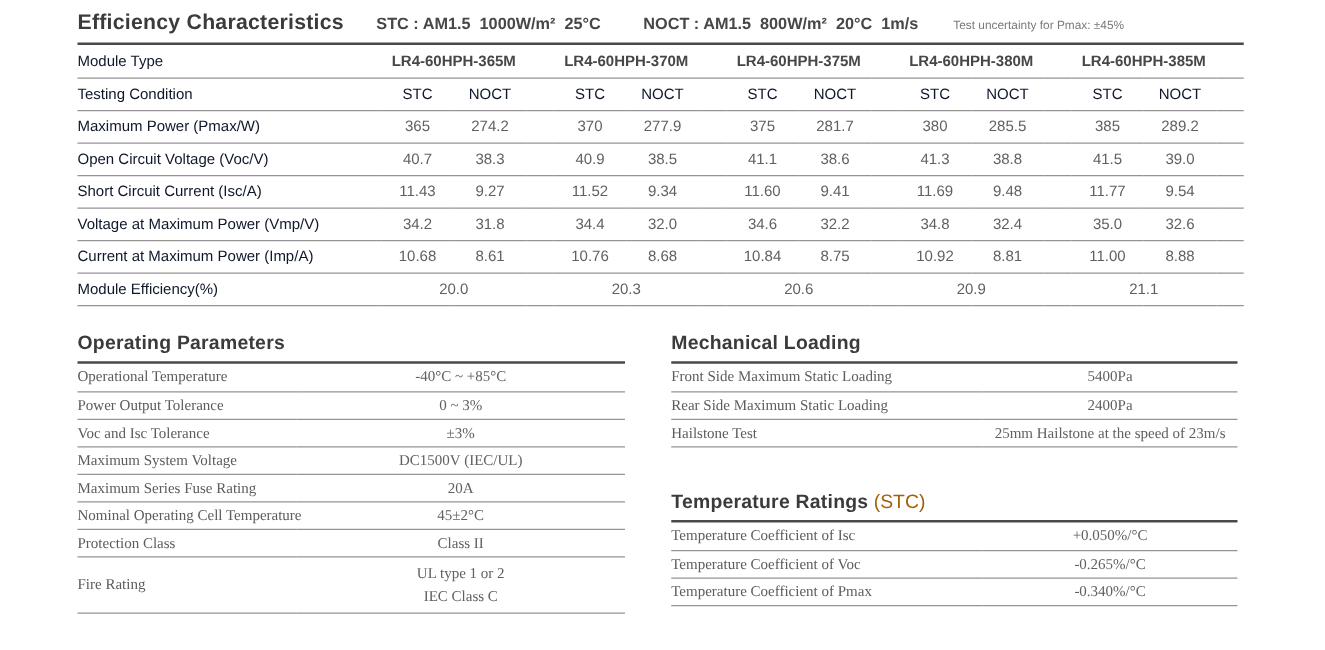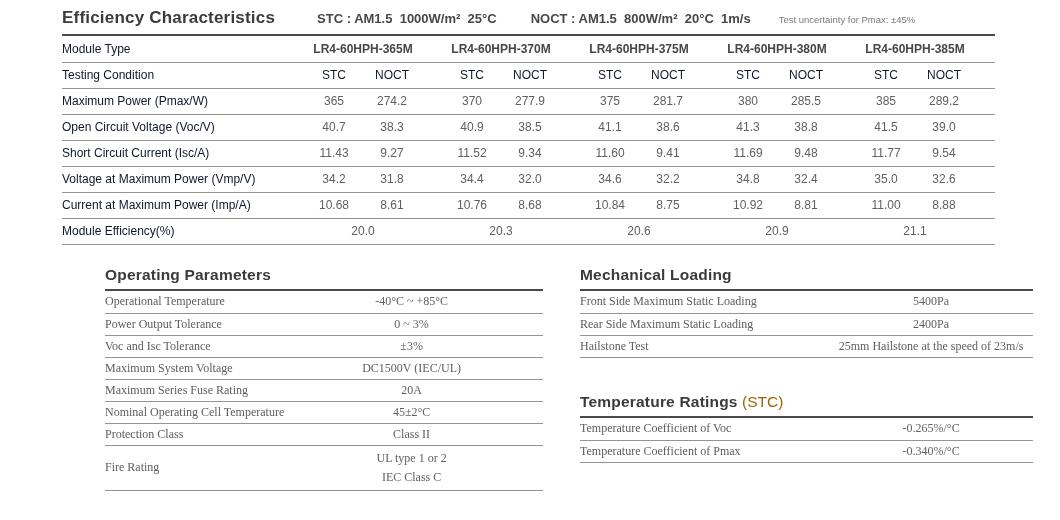--- a/index.html
+++ b/index.html
@@ -10,38 +10,38 @@
     color:#5f5f5f;
     position:relative;
     overflow:hidden;
   }
   .sheet { position:absolute; inset:0; background:#ffffff; }
 
   
   .elec { position:absolute; left:62px; top:8px; width:933px; }
   .elec-header { display:flex; align-items:baseline; padding-bottom:6px; border-bottom:2px solid #4a4a4a; }
   .elec-title { font-size:17px; font-weight:bold; color:#3b3b3b; letter-spacing:0.2px; white-space:pre; }
-  .cond { font-size:13px; font-weight:bold; color:#474747; white-space:pre; margin-left:42px; }
+  .cond { font-size:13px; font-weight:bold; color:#474747; white-space:pre; margin-left:26px; }
   .cond2 { margin-left:34px; }
   .note { font-size:9.5px; color:#7a7a7a; white-space:pre; margin-left:28px; }
 
   table.elec-table { width:100%; border-collapse:collapse; table-layout:fixed; }
   .elec-table td {
     border-bottom:1px solid #949494;
     font-size:12px; height:26px; padding:0;
     vertical-align:middle; white-space:nowrap;
   }
   .elec-table td.lbl { text-align:left; color:#0f172a; overflow:visible; }
   .elec-table td.val { text-align:center; color:#606060; }
   .elec-table td.mod { text-align:center; font-weight:bold; color:#474747; }
   .elec-table td.cnd { text-align:center; color:#0f172a; }
   .elec-table td.sp { padding:0; }
 
   
-  .sect { position:absolute;margin-left:43px; }
+  .sect { position:absolute; }
   .sect-title-row { padding-bottom:5px; border-bottom:2px solid #4a4a4a; }
   .sect-title { font-size:15.5px; font-weight:bold; color:#3b3b3b; letter-spacing:0.2px; }
   .sect-title-suffix { font-size:15.5px; font-weight:normal; color:#a16207; }
   table.kv { width:100%; border-collapse:collapse; table-layout:fixed;font-family:Liberation Serif, serif; }
   .kv td { border-bottom:1px solid #949494; font-size:12px; height:22px; padding:0; vertical-align:middle; }
   .kv td.k { text-align:left; color:#5c5c5c; white-space:nowrap; overflow:visible; }
   .kv td.v { text-align:center; color:#606060; white-space:nowrap; }
   .kv td.v2 { line-height:1.6; padding:3px 0; }
   .op .k { width:40%; } .op .v { width:60%; }
   .mech .k { width:55%; } .mech .v { width:45%; }
@@ -295,20 +295,24 @@
     </tbody>
       </table>
   </div>
 
   <div class="sect sect-temp">
     <div class="sect-title-row">
       <span class="sect-title">Temperature Ratings</span><span class="sect-title-suffix"> (STC)</span>
     </div>
     <table class="kv mech">
       <tbody>
+          <tr>
+        <td class="k">Temperature Coefficient of  Isc</td>
+        <td class="v">+0.050%/°C</td>
+      </tr>
       <tr>
         <td class="k">Temperature Coefficient of  Voc</td>
         <td class="v">-0.265%/°C</td>
       </tr>
       <tr>
         <td class="k">Temperature Coefficient of  Pmax</td>
         <td class="v">-0.340%/°C</td>
       </tr>
     </tbody>
       </table>

